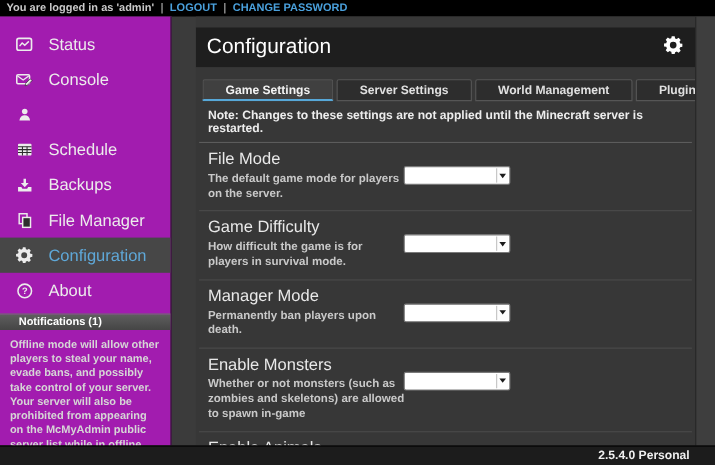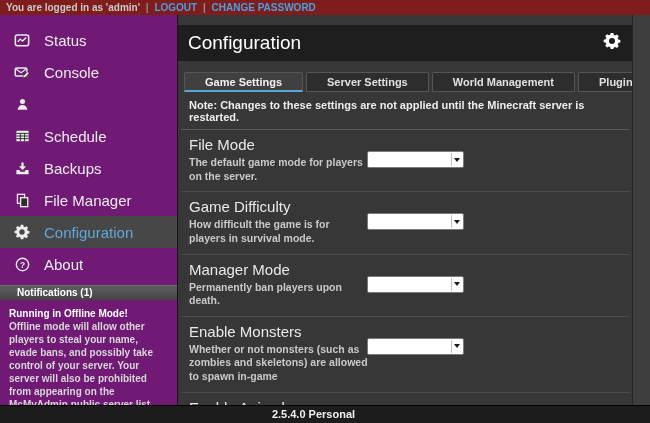--- a/index.html
+++ b/index.html
@@ -7,31 +7,31 @@
   body {
     position:relative;
     background:#3b3b3b;
     font-family:"Liberation Sans", sans-serif;
     -webkit-font-smoothing:antialiased;
   }
 
   
   .topbar {
     position:absolute; left:0; top:0; width:650px; height:15px;
-    background:#7f1d1d; color:#c9c9c9;
+    background:#000000; color:#c9c9c9;
     font-size:10px; font-weight:bold; line-height:15px;
     padding-left:6px; white-space:nowrap;
   }
   .topbar a { color:#4aa0dc; text-decoration:none; }
   .topbar .sep { color:#8f8f8f; margin:0 3px; }
 
   
   .sidebar {
-    position:absolute; left:0; top:15px; width:178px; height:390px;
-    background:#701a75; border-right:1px solid #161616;
+    position:absolute; left:0; top:15px; width:156px; height:390px;
+    background:#a21caf; border-right:1px solid #161616;
   }
   .nav { padding-top:9px; }
   .nav-item {
     display:flex; align-items:center; height:32px;
     padding-left:13px; color:#ececec; font-size:15px; cursor:pointer;
   }
   .nav-item .ico {
     width:18px; height:17px; margin-right:13px; flex:0 0 18px;
     display:flex; align-items:center; justify-content:center;
   }
@@ -114,21 +114,21 @@
   .gutter {
     position:absolute; left:632px; top:15px; width:18px; height:390px;
     background:#3e3e3e; border-left:1px solid #262626;
   }
 
   
   .bottombar {
     position:absolute; left:0; top:405px; width:650px; height:18px;
     background:#1c1c1c; border-top:1px solid #000;
     color:#f0f0f0; font-size:11px; font-weight:bold;
-    line-height:17px; text-align:center; padding-right:23px;
+    line-height:17px; text-align:right; padding-right:23px;
   }
 </style>
 </head>
 <body>
 
 <div class="topbar">
   <span>You are logged in as 'admin'</span>
   <span class="sep">|</span>
   <a href="#">LOGOUT</a>
   <span class="sep">|</span>
@@ -220,21 +220,20 @@
             <text x="8" y="11.3" text-anchor="middle" font-size="9" font-weight="bold" fill="#ececec" font-family="Liberation Sans, sans-serif">?</text>
           </svg>
       </span>
       <span>About</span>
     </div>
 
   </div>
 
   <div class="notif-header">Notifications (1)</div>
   <div class="notif-body">
-    <div class="notif-title">Running in Offline Mode!</div>
     <div>Offline mode will allow other players to steal your name, evade bans, and possibly take control of your server. Your server will also be prohibited from appearing on the McMyAdmin public server list while in offline mode.</div>
   </div>
 </div>
 
 <div class="main">
 
   <div class="main-header">
     <div class="main-title">Configuration</div>
     <div class="gear-btn">
       <span>

